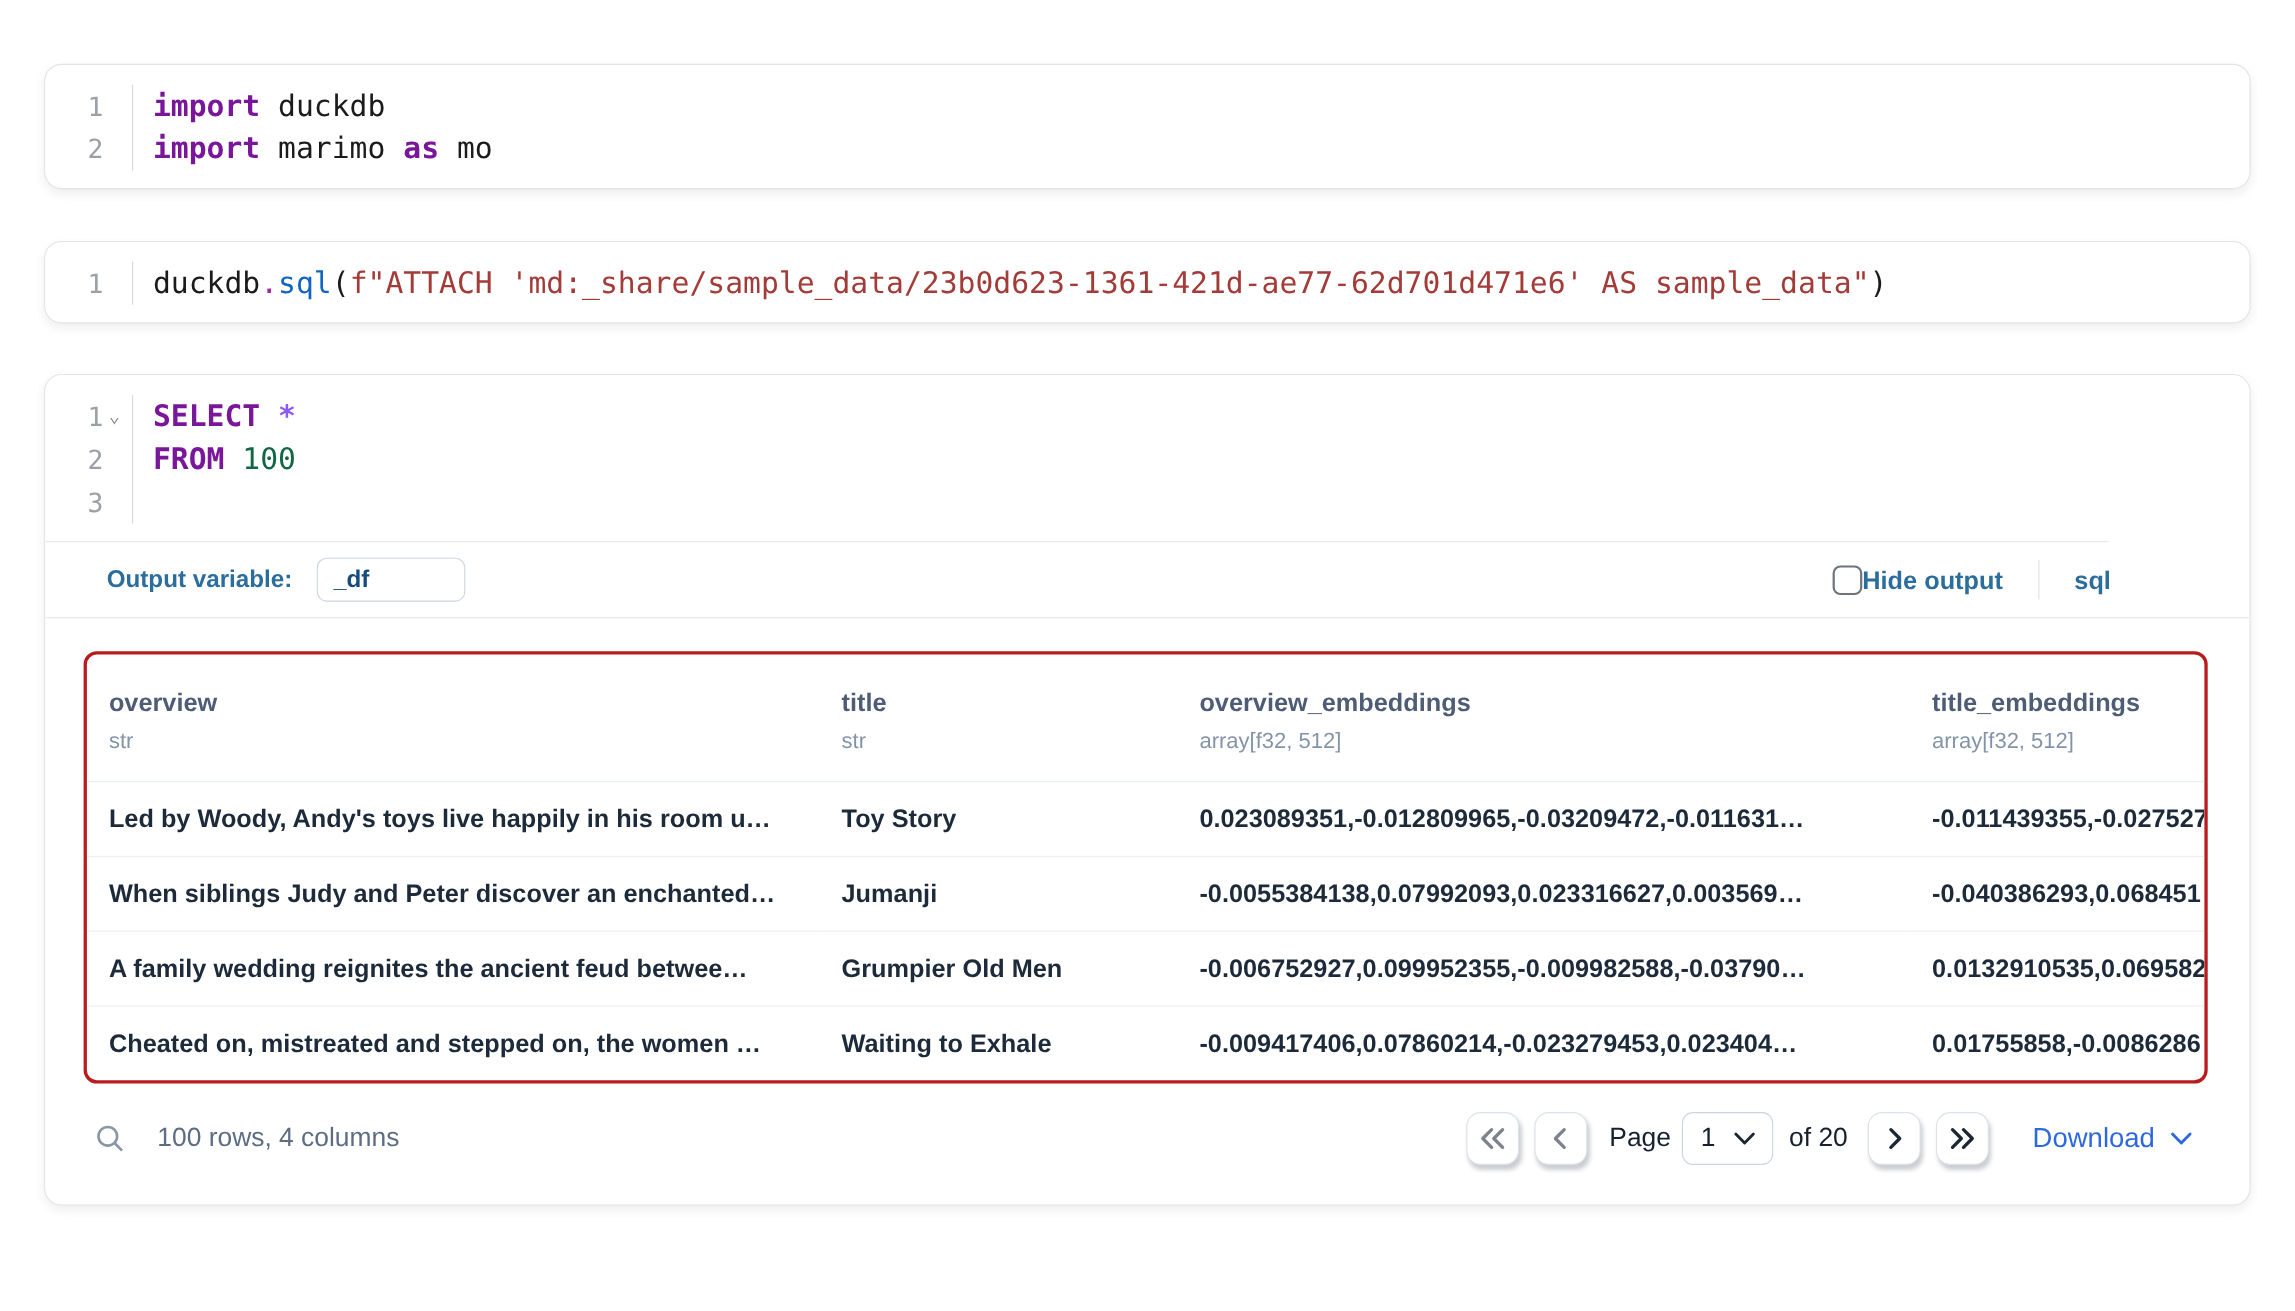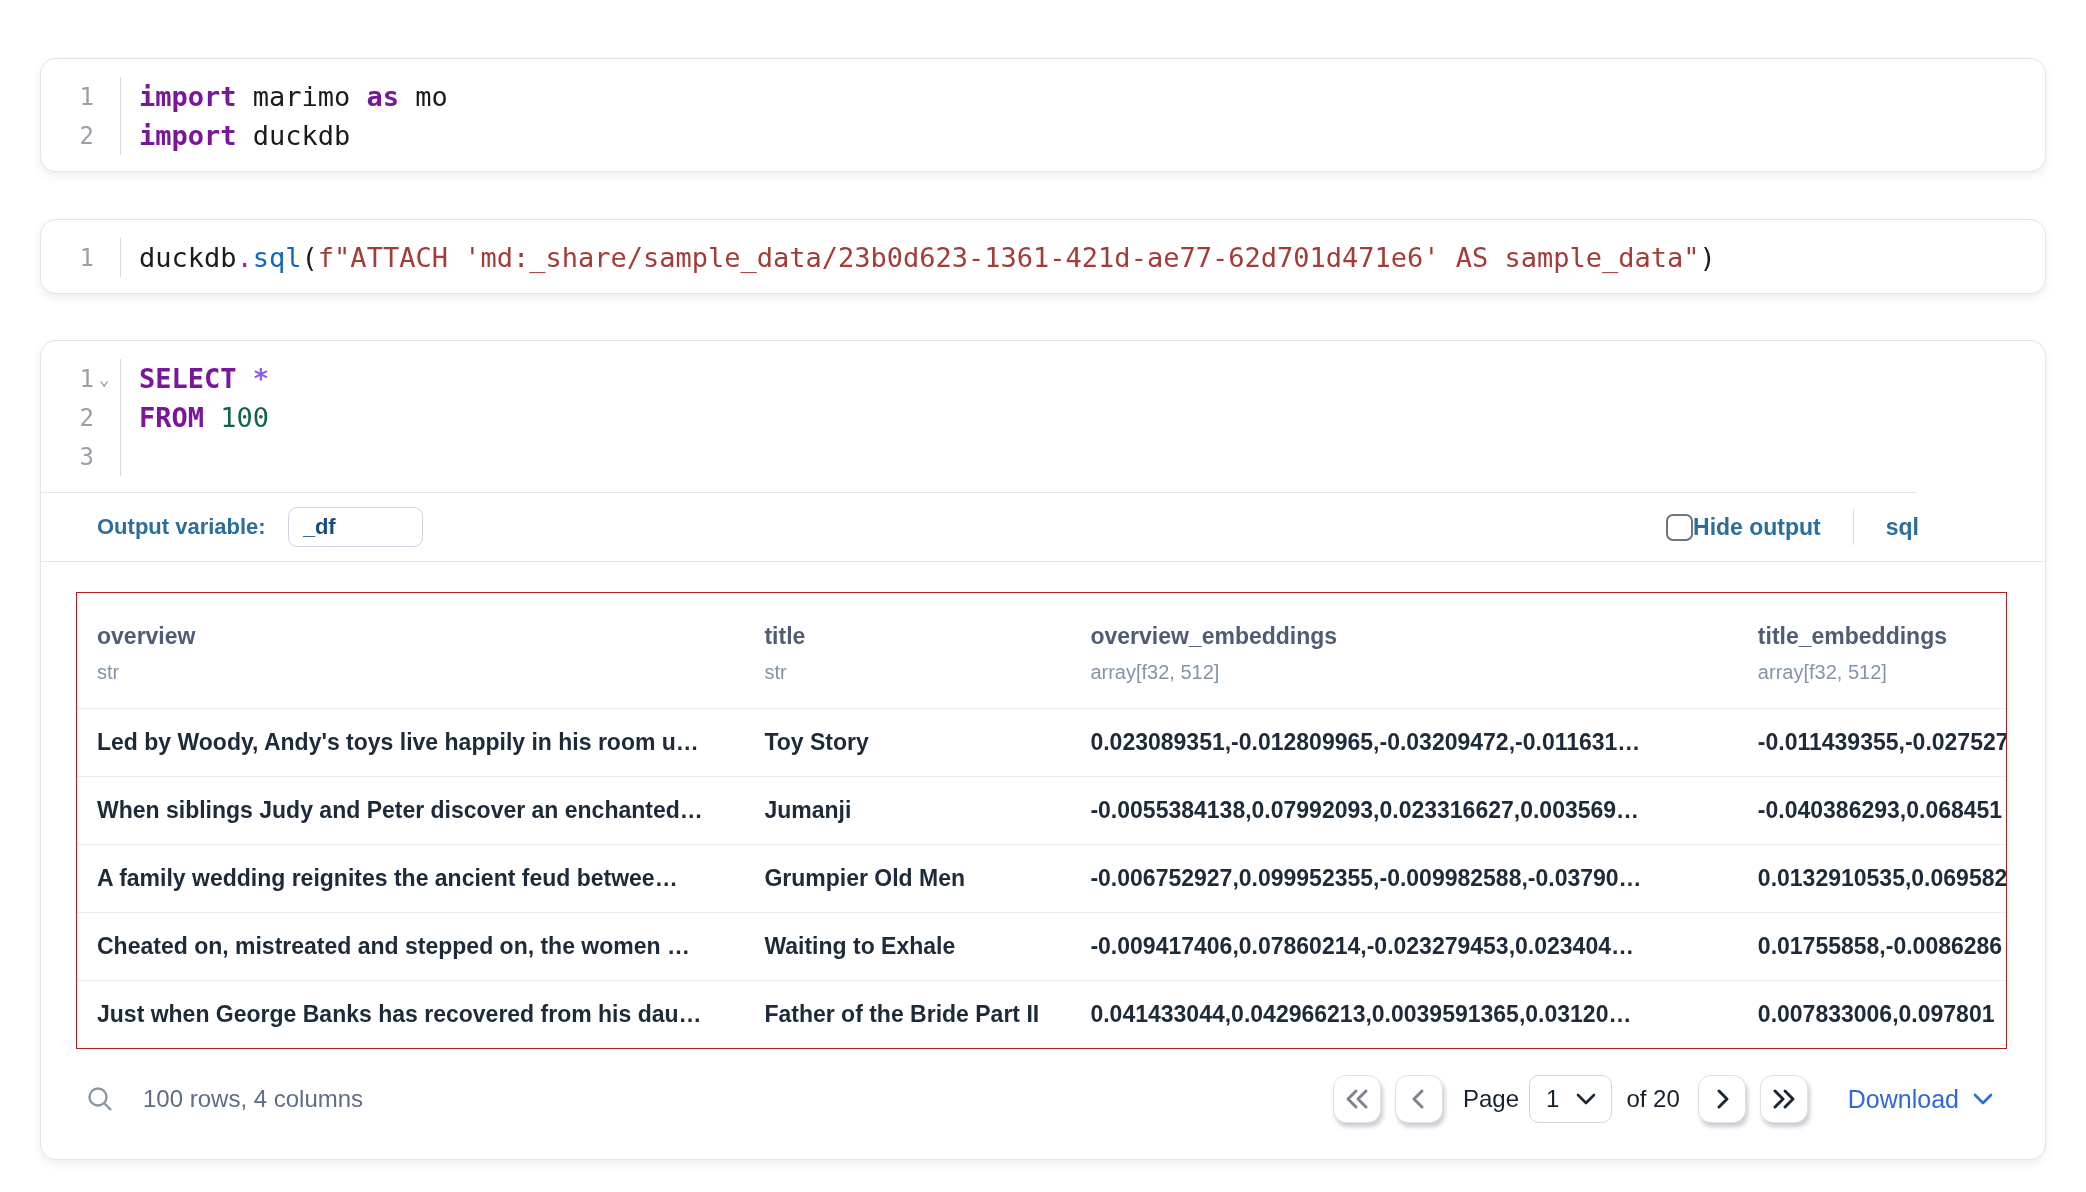--- a/index.html
+++ b/index.html
@@ -55,21 +55,21 @@
   .output-right { margin-left: auto; display: flex; align-items: center; }
   .checkbox { width: 27px; height: 27px; border: 2.5px solid #6e747c; border-radius: 7px; background: #fff; }
   .hide-label { color: #2b6d9c; font-weight: bold; font-size: 23px; }
   .vdiv { width: 1px; height: 36px; background: #dcdee2; margin: 0 32px; }
   .lang-label { color: #2b6d9c; font-weight: bold; font-size: 23px; }
   .full-divider { border-top: 1px solid #e6e6e6; }
 
   
   .table-wrap {
     margin: 30px 38px 0 35px;
-    border: 1px solid #b91c1c; border-radius: 0; overflow: hidden;
+    border: 3px solid #b91c1c; border-radius: 12px; overflow: hidden;
   }
   table { width: 100%; border-collapse: collapse; table-layout: fixed; }
   th { text-align: left; padding: 30px 10px 24px 20px; vertical-align: top; }
   .col-name { font-weight: bold; color: #4e5d75; font-size: 23px; }
   .col-type { color: #8494a8; font-size: 20px; margin-top: 11px; font-weight: normal; }
   tbody td {
     border-top: 1px solid #e9eef4;
     padding: 20px 0 20px 20px;
     font-size: 23px; color: #1d2a3a;
     white-space: nowrap; overflow: hidden; font-weight: bold;
@@ -110,22 +110,22 @@
         <div class="gutter-line">
           <span>1</span>
           <span class="fold-slot"></span>
         </div>
         <div class="gutter-line">
           <span>2</span>
           <span class="fold-slot"></span>
         </div>
       </div>
     <div class="code-lines">
+        <div class="code-line"><span class="tok-kw">import</span><span class="tok-plain"> duckdb</span></div>
         <div class="code-line"><span class="tok-kw">import</span><span class="tok-plain"> marimo </span><span class="tok-kw">as</span><span class="tok-plain"> mo</span></div>
-        <div class="code-line"><span class="tok-kw">import</span><span class="tok-plain"> duckdb</span></div>
       </div>
   </div>
 </div>
 
 <div class="cell" id="cell-2">
   <div class="code-area">
     <div class="gutter">
         <div class="gutter-line">
           <span>1</span>
           <span class="fold-slot"></span>
@@ -220,26 +220,20 @@
             <td>Grumpier Old Men</td>
             <td>-0.006752927,0.099952355,-0.009982588,-0.03790…</td>
             <td>0.0132910535,0.069582</td>
           </tr>
           <tr>
             <td>Cheated on, mistreated and stepped on, the women …</td>
             <td>Waiting to Exhale</td>
             <td>-0.009417406,0.07860214,-0.023279453,0.023404…</td>
             <td>0.01755858,-0.0086286</td>
           </tr>
-          <tr>
-            <td>Just when George Banks has recovered from his dau…</td>
-            <td>Father of the Bride Part II</td>
-            <td>0.041433044,0.042966213,0.0039591365,0.03120…</td>
-            <td>0.007833006,0.097801</td>
-          </tr>
         </tbody>
     </table>
   </div>
 
   <div class="table-footer">
     <span class="search-icon">
       <svg width="30" height="30" viewBox="0 0 30 30" fill="none" stroke="#8a96a6" stroke-width="2.4">
         <circle cx="13" cy="13" r="8.5"></circle>
         <line x1="19.5" y1="19.5" x2="26" y2="26"></line>
       </svg>

